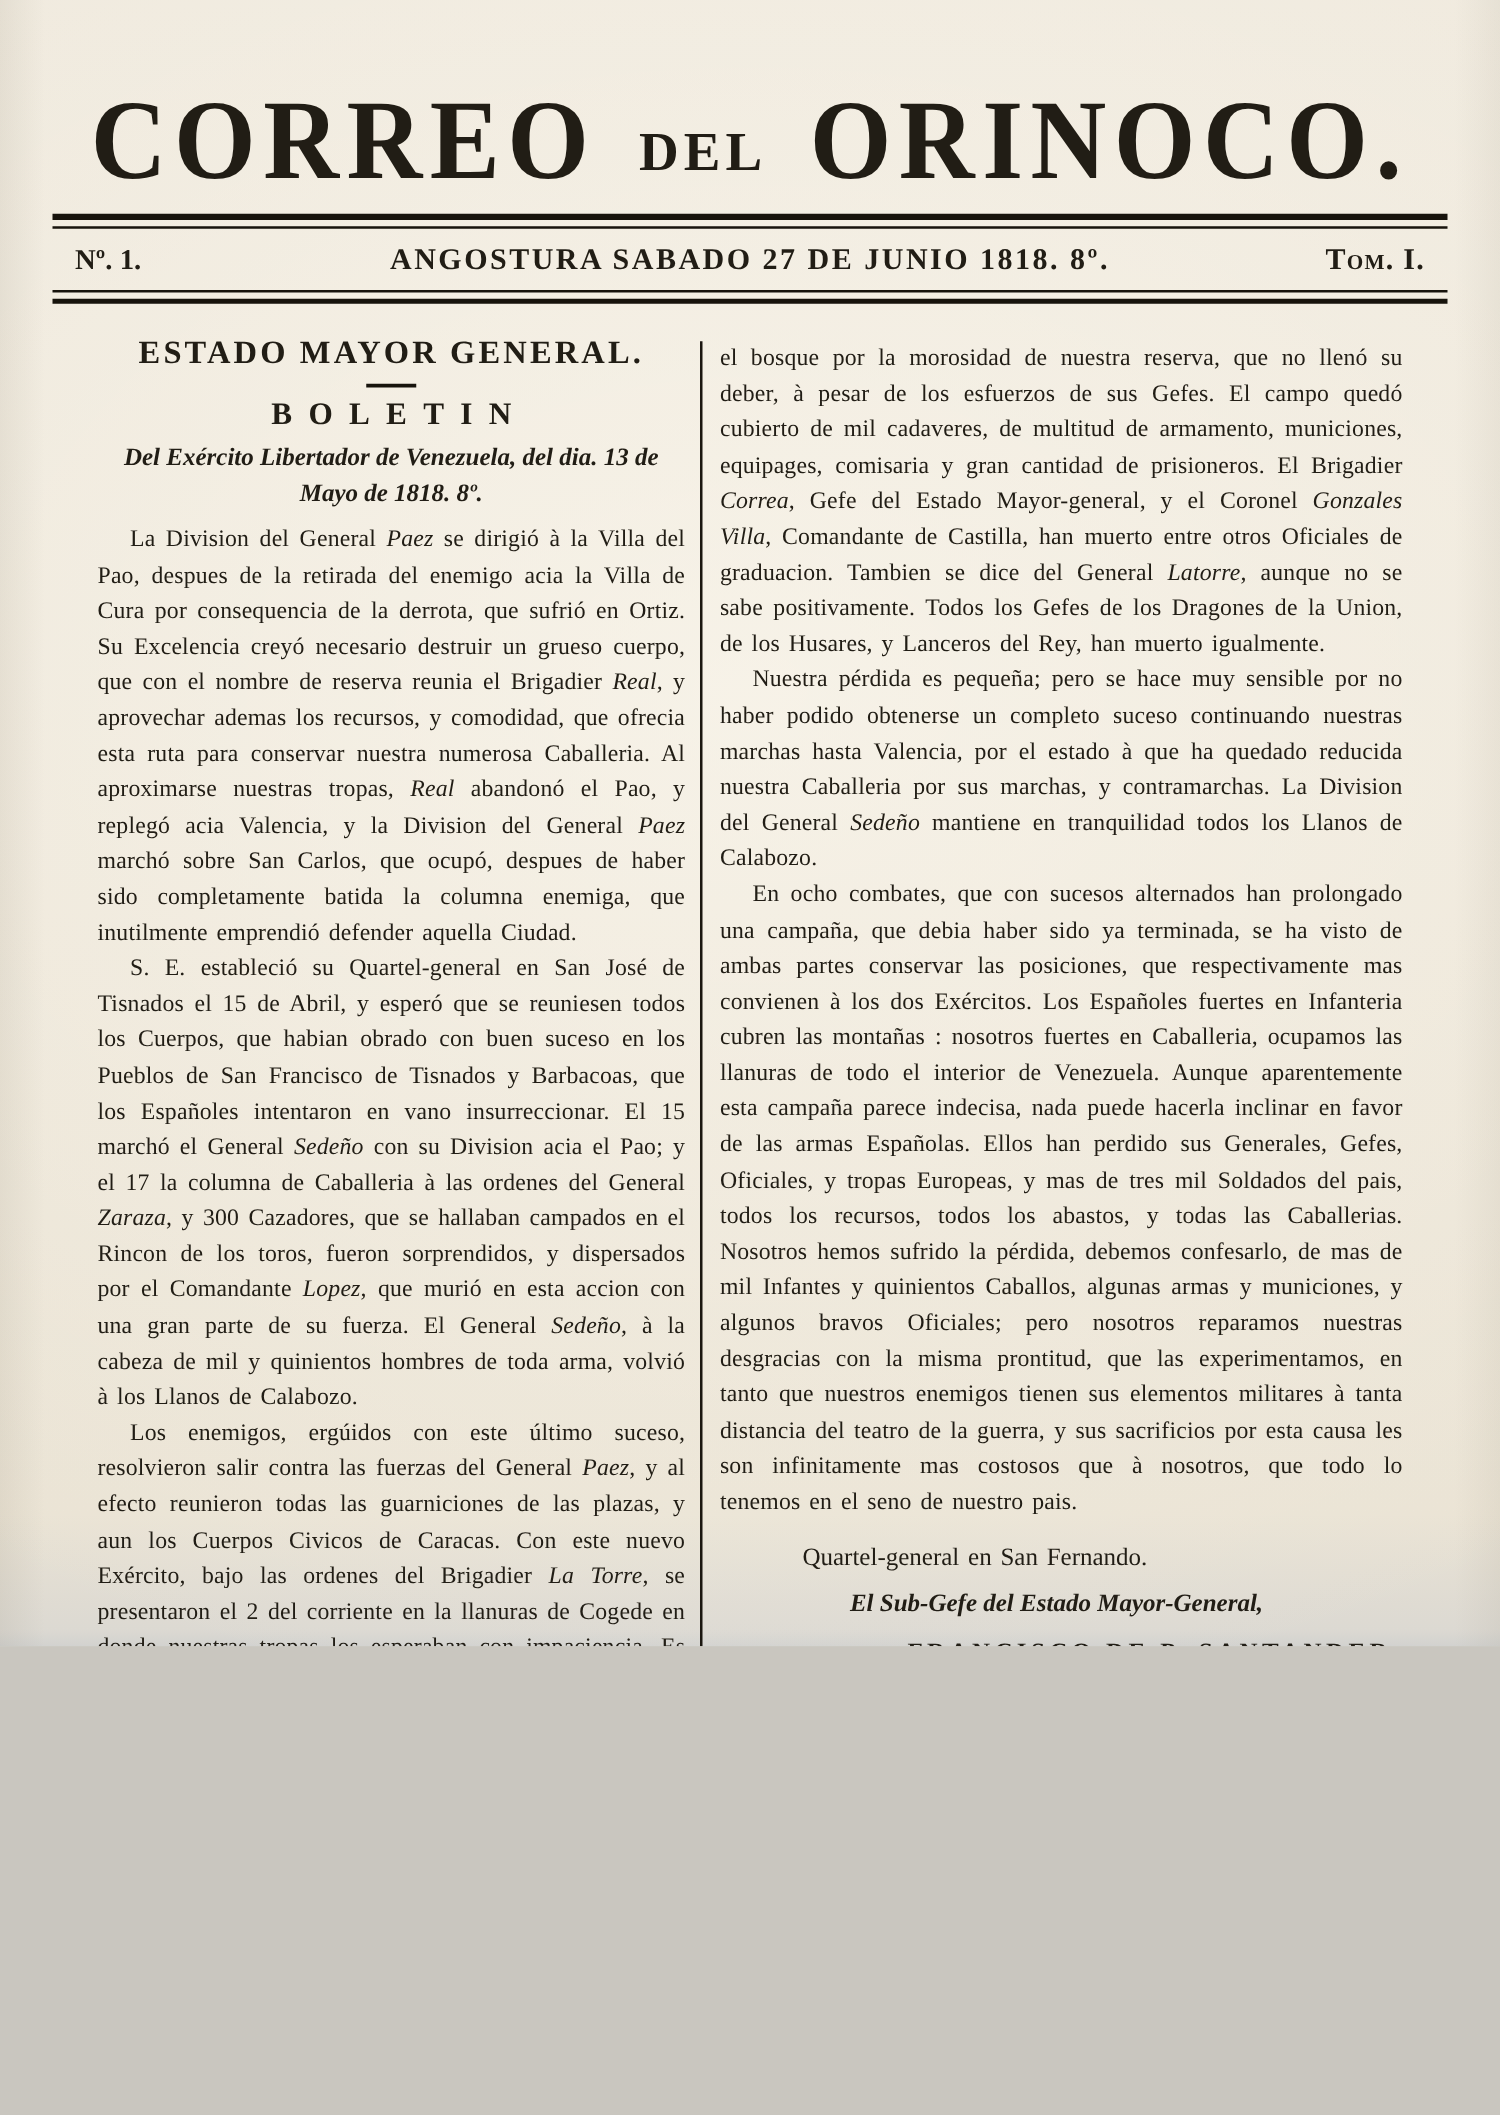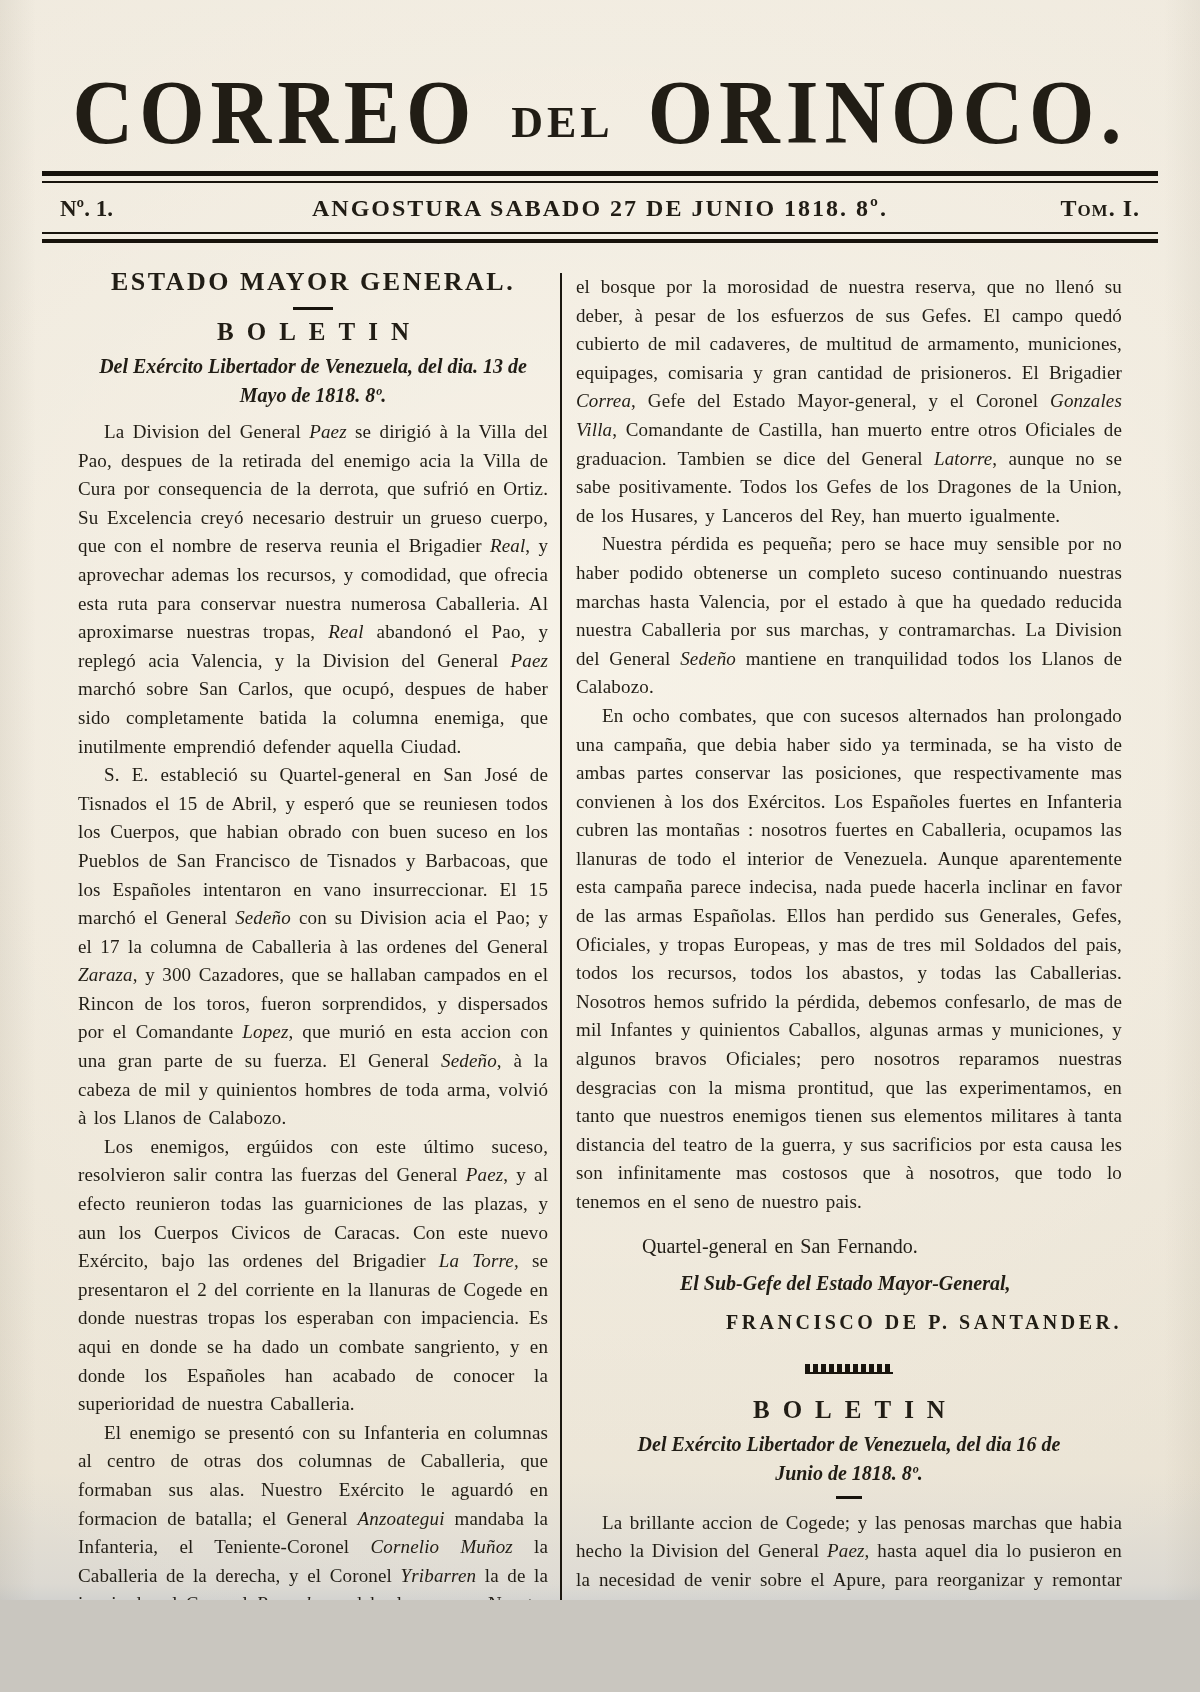--- a/index.html
+++ b/index.html
@@ -1,17 +1,17 @@
 <!DOCTYPE html>
 <html><head>
 <meta charset="utf-8">
 <style>
   html,body{margin:0;padding:0;background:#c9c6bf;}
   .page{
-    position:relative;width:1200px;height:1600px;margin:0 auto;overflow:hidden;
+    position:relative;width:1200px;height:1317px;margin:0 auto;overflow:hidden;
     background:
       radial-gradient(ellipse 140% 90% at 50% 42%, rgba(255,252,244,.55), rgba(0,0,0,0) 70%),
       linear-gradient(180deg,#efe9dd 0%,#ece5d7 55%,#eae3d4 92%,#dcd9d2 99%,#d2d2cf 100%),
       #ebe4d6;
     color:#211d15;
     font-family:"Liberation Serif","DejaVu Serif",serif;
   }
   .page::before{content:"";position:absolute;inset:0;pointer-events:none;
     background:linear-gradient(90deg,rgba(120,110,90,.10) 0,rgba(0,0,0,0) 3%,rgba(0,0,0,0) 97%,rgba(120,110,90,.08) 100%);}
   

